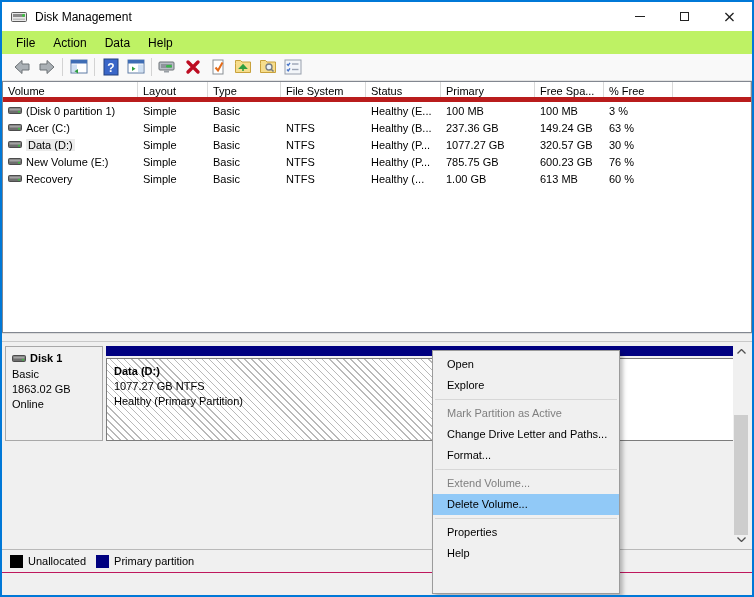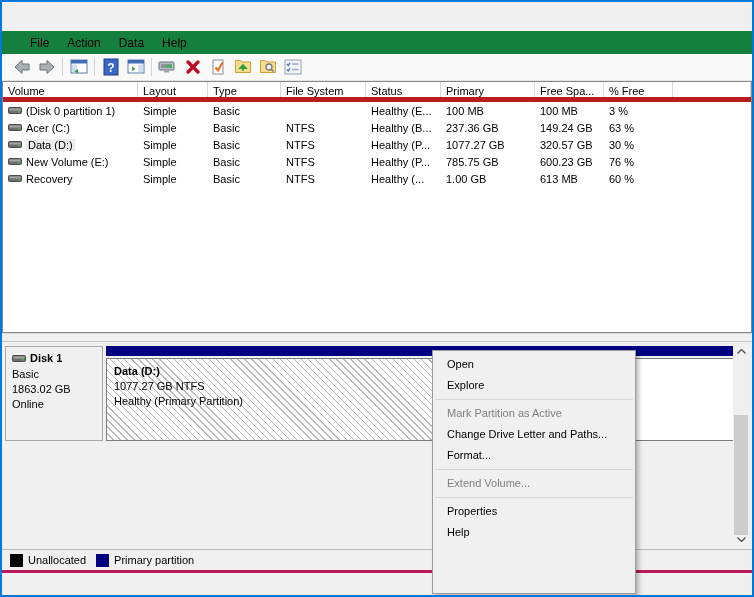--- a/index.html
+++ b/index.html
@@ -16,21 +16,21 @@
   .titlebar { position:absolute; left:0; top:0; width:750px; height:29px; background:#ffffff; display:flex; align-items:center; }
   .titlebar .appicon { margin-left:9px; width:16px; height:14px; }
   .titlebar .title { margin-left:8px; font-size:12px; }
   .wincontrols { position:absolute; right:0; top:0; height:29px; display:flex; }
   .wincontrol { width:45px; height:29px; display:flex; align-items:center; justify-content:center; cursor:default; }
   .glyph-min { width:10px; height:0; border-bottom:1px solid #222; }
   .glyph-max { width:9px; height:9px; border:1px solid #222; }
   .glyph-close { font-size:16px; line-height:16px; color:#222; font-family:"DejaVu Sans", sans-serif; }
 
   
-  .menubar { position:absolute; left:0; top:29px; width:750px; height:23px; background:#15803d; display:flex; align-items:center; padding-left:19px; }
+  .menubar { position:absolute; left:0; top:29px; width:750px; height:23px; background:#bef264; display:flex; align-items:center; padding-left:5px; }
   .menubar .menu-item { padding:3px 9px; font-size:12px; }
 
   
   .toolbar { position:absolute; left:0; top:52px; width:750px; height:27px; background:#f9f9f9; border-bottom:1px solid #e3e3e3; display:flex; align-items:center; padding-left:7px; }
   .toolbtn { width:25px; height:23px; display:flex; align-items:center; justify-content:center; }
   .toolsep { width:1px; height:18px; background:#d3d3d3; margin:0 3px; }
 
   
   .listview { position:absolute; left:0; top:79px; width:750px; height:252px; background:#ffffff; border:1px solid #828790; }
   .lv-header { display:flex; height:20px; border-bottom:5px solid #b91c1c; }
@@ -64,43 +64,63 @@
   .part-name { font-weight:bold; font-size:11px; line-height:15px; white-space:nowrap; }
   .part-line { font-size:11px; line-height:15px; white-space:nowrap; }
 
   
   .pane-scrollbar { position:absolute; right:3px; top:1px; width:16px; height:204px; background:#f0f0f0; }
   .sb-btn { position:absolute; left:0; width:16px; height:16px; display:flex; align-items:center; justify-content:center; }
   .sb-up { top:0; } .sb-down { bottom:0; }
   .sb-thumb { position:absolute; left:1px; top:72px; width:14px; height:120px; background:#cdcdcd; }
 
   
-  .legendbar { position:absolute; left:0; top:548px; width:750px; height:23px; background:#f0f0f0; border-bottom:3px solid #be185d; display:flex; align-items:center; }
+  .legendbar { position:absolute; left:0; top:548px; width:750px; height:23px; background:#f0f0f0; border-bottom:1px solid #be185d; display:flex; align-items:center; }
   .swatch { width:13px; height:13px; flex:0 0 auto; }
   .legend-label { font-size:11px; margin:0 0 0 5px; }
   .legend-item { display:flex; align-items:center; }
 
   .bottomstrip { position:absolute; left:0; top:571px; width:750px; height:22px; background:#f0f0f0; }
 
   
   .contextmenu {
-    position:absolute; left:430px; top:348px; width:204px; height:244px;
+    position:absolute; left:430px; top:348px; width:188px; height:244px;
     background:#f0f0f0; border:1px solid #9b9b9b; box-shadow:3px 3px 4px rgba(0,0,0,0.25);
     padding:3px 0; z-index:50;
   }
   .cm-item { height:21px; line-height:21px; padding-left:14px; font-size:11px; white-space:nowrap; }
   .cm-item.disabled { color:#7f7f7f; }
   .cm-item.highlighted { background:#91c9f7; }
   .cm-sep { height:1px; background:#d7d7d7; margin:3px 2px; }
 </style>
 </head>
 <body>
 
 <div class="window">
 
+  <div class="titlebar">
+    <svg class="appicon" viewBox="0 0 16 14">
+      <rect x="0.5" y="2.5" width="15" height="9" rx="1" fill="#e8e8e8" stroke="#5a5a5a"></rect>
+      <rect x="2" y="4" width="12" height="3" fill="#8a8a8a"></rect>
+      <circle cx="12.5" cy="5.5" r="1.4" fill="#39c23c"></circle>
+      <rect x="2" y="8.5" width="12" height="1.5" fill="#bdbdbd"></rect>
+    </svg>
+    <span class="title">Disk Management</span>
+    <div class="wincontrols">
+      <div class="wincontrol">
+          <span class="glyph-min"></span>
+        </div>
+      <div class="wincontrol">
+          <span class="glyph-max"></span>
+        </div>
+      <div class="wincontrol">
+          <span class="glyph-close">×</span>
+        </div>
+    </div>
+  </div>
 
   <div class="menubar">
     <span class="menu-item">File</span>
     <span class="menu-item">Action</span>
     <span class="menu-item">Data</span>
     <span class="menu-item">Help</span>
   </div>
 
   <div class="toolbar">
     <div class="toolbtn">
@@ -347,18 +367,19 @@
 
   <div class="contextmenu">
     <div class="cm-item">Open</div>
     <div class="cm-item">Explore</div>
     <div class="cm-sep"></div>
     <div class="cm-item disabled">Mark Partition as Active</div>
     <div class="cm-item">Change Drive Letter and Paths...</div>
     <div class="cm-item">Format...</div>
     <div class="cm-sep"></div>
     <div class="cm-item disabled">Extend Volume...</div>
+    <div class="cm-item highlighted">Delete Volume...</div>
     <div class="cm-sep"></div>
     <div class="cm-item">Properties</div>
     <div class="cm-item">Help</div>
   </div>
 
 </div>
 
 </body></html>

